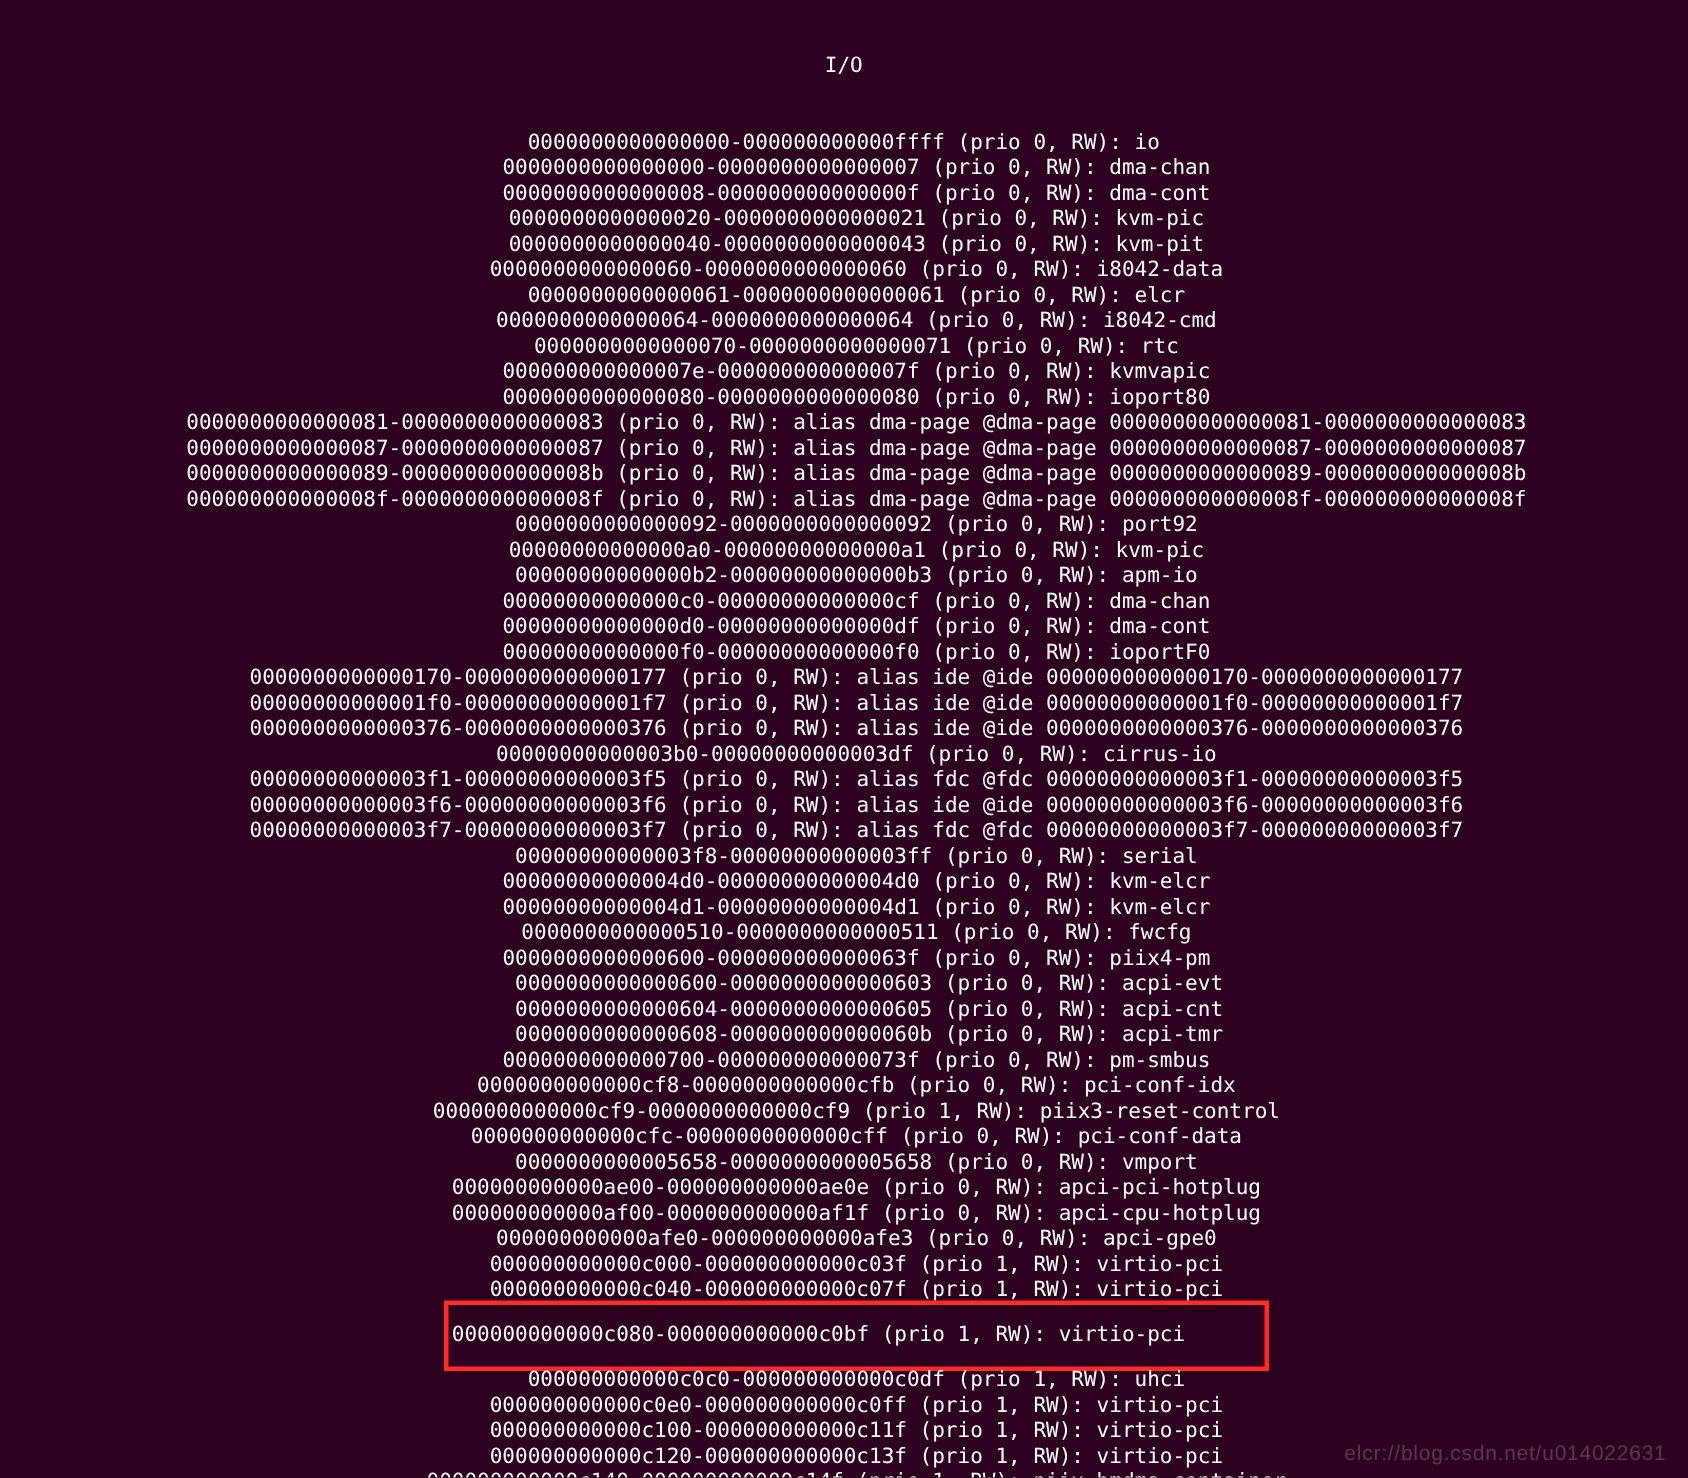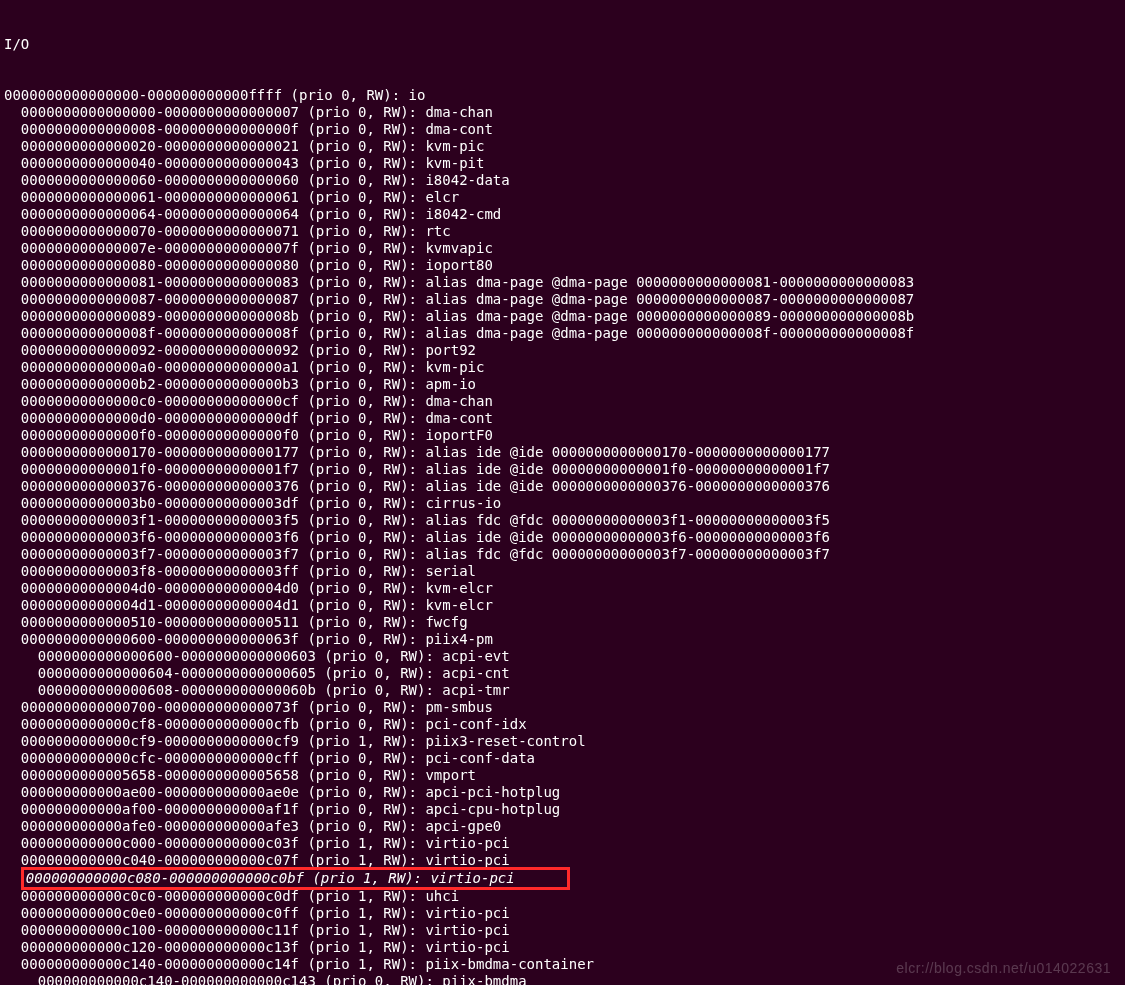--- a/index.html
+++ b/index.html
@@ -13,28 +13,28 @@
     width: 1125px;
     height: 985px;
     overflow: hidden;
   }
   .terminal {
     padding: 2px 4px;
     white-space: pre;
   }
   .line {
     white-space: pre;
+    text-align: center;
   }
   .highlight-box {
     display: inline-block;
     border: 3px solid #ff2a2a;
     margin-top: -2px;
     margin-bottom: -2px;
-    padding: 0 2px;
-    font-style: italic;
+    padding: 12px 2px;
   }
   .watermark {
     position: absolute;
     right: 14px;
     bottom: 8px;
     color: rgba(255,255,255,0.22);
     font-family: sans-serif;
     font-size: 14px;
     letter-spacing: 0.5px;
   }

